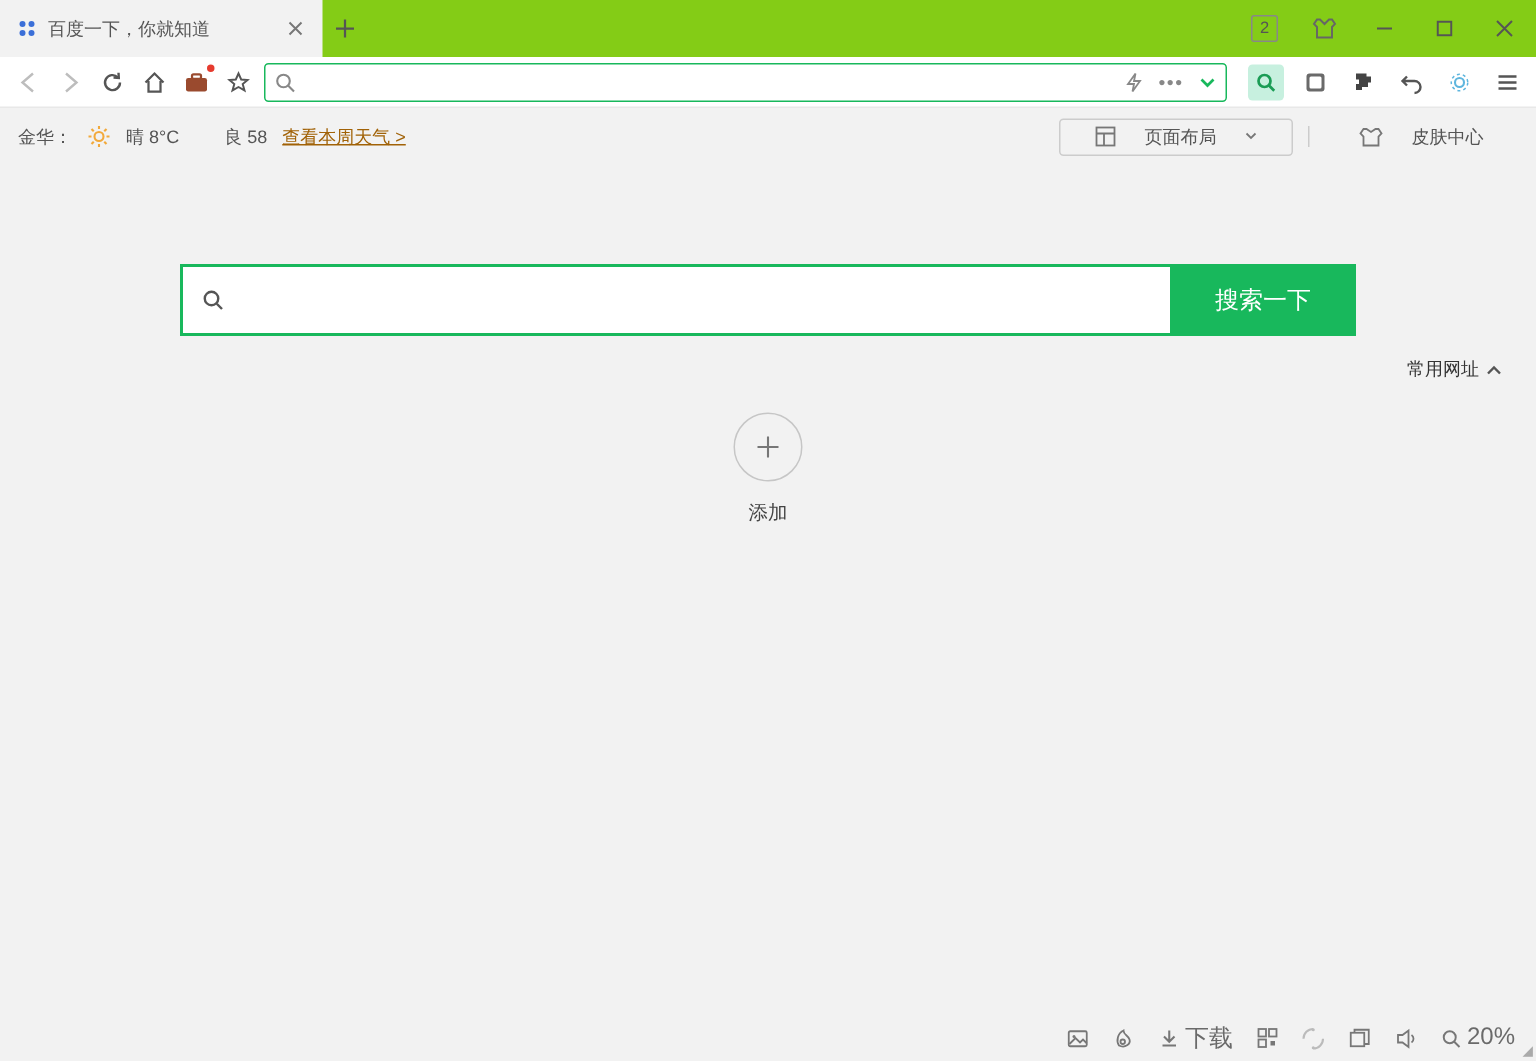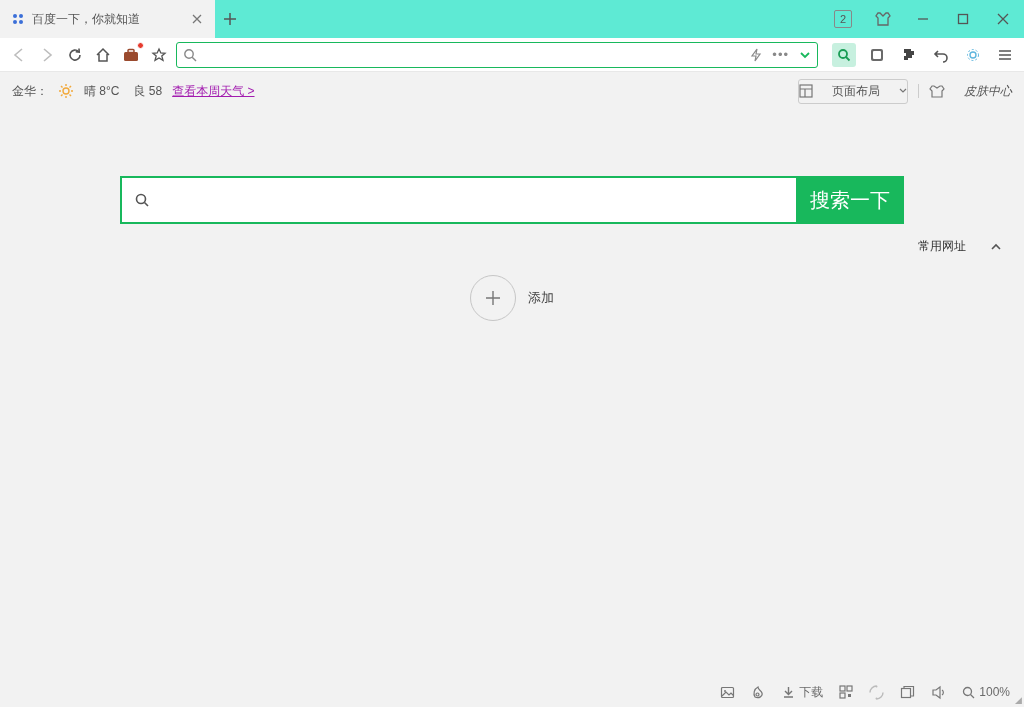--- a/index.html
+++ b/index.html
@@ -1,18 +1,18 @@
 <!DOCTYPE html>
 <html><head>
 <meta charset="utf-8">
 <style>
   * { margin:0; padding:0; box-sizing:border-box; font-family:"Microsoft YaHei",Arial,sans-serif; }
   body { width:1024px; height:707px; background:#f2f2f2; position:relative; overflow:hidden; color:#333; }
   
-  .titlebar { height:38px; background:#5eead4; display:flex; align-items:center; }
+  .titlebar { height:38px; background:#84cc16; display:flex; align-items:center; }
   .tabs { display:flex; height:38px; padding-left:0; }
   .tab { display:flex; align-items:center; height:38px; width:215px; padding:0 10px; font-size:12px; color:#555; position:relative; cursor:pointer; gap:6px; }
   .tab.inactive { background:#f2f2f2; }
   .tab.active { background:#fff; border-top-left-radius:4px; border-top-right-radius:4px; }
   .tab .favicon { width:16px; height:16px; display:flex; align-items:center; justify-content:center; }
   .tab .tab-title { flex:1; white-space:nowrap; overflow:hidden; text-overflow:ellipsis; }
   .tab .close { width:16px; height:16px; display:flex; align-items:center; justify-content:center; color:#777; font-size:13px; }
   .newtab-btn { width:30px; height:38px; display:flex; align-items:center; justify-content:center; color:#555; font-size:16px; cursor:pointer; }
   .title-actions { margin-left:auto; display:flex; align-items:center; height:38px; padding-right:2px; gap:2px; }
   .title-btn { width:38px; height:32px; display:flex; align-items:center; justify-content:center; color:#555; cursor:pointer; }
@@ -25,37 +25,37 @@
   .addrbar .search-ic { color:#888; }
   .addrbar-actions { margin-left:auto; display:flex; align-items:center; gap:10px; color:#888; }
   .tb-right { display:flex; align-items:center; gap:10px; padding-left:8px; }
   .square-accent { width:24px; height:24px; background:#c7f0df; border-radius:3px; display:flex; align-items:center; justify-content:center; }
   .briefcase { position:relative; }
   .briefcase .dot { width:7px; height:7px; border-radius:50%; background:#e63b2e; position:absolute; top:-2px; right:-2px; border:1px solid #fff; }
   
   .infobar { display:flex; align-items:center; height:38px; padding:0 12px; font-size:12px; color:#555; background:#f2f2f2; }
   .infobar .left { display:flex; align-items:center; gap:10px; }
   .infobar .right { margin-left:auto; display:flex; align-items:center; gap:10px; }
-  .infobar a { color:#a21caf; text-decoration:underline; cursor:pointer; }
-  .chip { display:flex; align-items:center; gap:19px; padding:3px 0; border:1px solid #ccc; border-radius:3px; cursor:pointer; font-size:12px; color:#555; }
-  .chip.noborder { border:none;font-style:italic; }
+  .infobar a { color:#a16207; text-decoration:underline; cursor:pointer; }
+  .chip { display:flex; align-items:center; gap:19px; padding:3px 23px; border:1px solid #ccc; border-radius:3px; cursor:pointer; font-size:12px; color:#555; }
+  .chip.noborder { border:none; }
   .vdiv { width:1px; height:14px; background:#ccc; }
   
   .content { position:absolute; left:0; right:0; top:110px; bottom:30px; display:flex; flex-direction:column; align-items:center; }
   .searchwrap { margin-top:66px; width:784px; height:48px; display:flex; }
   .searchbox { flex:1; border:2px solid #18b85c; border-right:none; display:flex; align-items:center; padding:0 12px; background:#fff; }
   .searchbox input { flex:1; border:none; outline:none; font-size:14px; background:transparent; }
-  .searchbtn { width:108px; background:#18b85c; color:#fff; font-size:20px; display:flex; align-items:center; justify-content:center; cursor:pointer; font-weight:500; }
+  .searchbtn { width:124px; background:#18b85c; color:#fff; font-size:16px; display:flex; align-items:center; justify-content:center; cursor:pointer; font-weight:500; }
   .quick-row { width:100%; display:flex; justify-content:flex-end; padding:14px 22px 0 0; font-size:12px; color:#333; }
-  .quick-row .expand { display:flex; align-items:center; gap:24px; cursor:pointer; }
-  .addtile { margin-top:20px; display:flex; flex-direction:row; align-items:center; gap:12px; }
+  .quick-row .expand { display:flex; align-items:center; gap:4px; cursor:pointer; }
+  .addtile { margin-top:20px; display:flex; flex-direction:column; align-items:center; gap:12px; }
   .addtile .circle { width:46px; height:46px; border:1px solid #c6c6c6; border-radius:50%; display:flex; align-items:center; justify-content:center; color:#777; cursor:pointer; }
   .addtile .lbl { font-size:13px; color:#444; }
   
-  .statusbar { position:absolute; left:0; right:0; bottom:0; height:30px; background:#f2f2f2; display:flex; justify-content:flex-end; padding:0 14px; gap:16px; font-size:12px; color:#6a6a6a; }
+  .statusbar { position:absolute; left:0; right:0; bottom:0; height:30px; background:#f2f2f2; display:flex; justify-content:flex-end; padding:0 14px; gap:16px; font-size:16px; color:#6a6a6a; }
   .sb-item { display:flex; align-items:center; gap:4px; cursor:pointer; }
   .grip { position:absolute; right:2px; bottom:2px; width:10px; height:10px; color:#aaa; font-size:9px; text-align:right; }
   svg { display:block; }
 </style>
 </head>
 <body>
 
 <div class="titlebar">
   <div class="tabs">
     <div class="tab inactive">
@@ -211,21 +211,21 @@
             <path d="M1 8 H3"></path>
             <path d="M13 8 H15"></path>
             <path d="M3 3 L4.5 4.5"></path>
             <path d="M11.5 11.5 L13 13"></path>
             <path d="M13 3 L11.5 4.5"></path>
             <path d="M4.5 11.5 L3 13"></path>
           </g>
         </svg>
     </span>
     <span>晴 8°C</span>
-    <span style="margin-left:4px;">良 58</span>
+    <span style="margin-left:20px;">良 58</span>
     <a>查看本周天气 &gt;</a>
   </div>
   <div class="right">
     <div class="chip">
       <span>
         <svg width="14" height="14" viewBox="0 0 14 14">
             <rect x="1" y="1" width="12" height="12" fill="none" stroke="#777" stroke-width="1.2"></rect>
             <path d="M1 5 H13 M6 5 V13" stroke="#777" stroke-width="1.2"></path>
           </svg>
       </span>
@@ -331,16 +331,16 @@
     <svg width="15" height="15" viewBox="0 0 15 15">
         <path d="M2 5 H5 L9 2 V13 L5 10 H2 Z" fill="none" stroke="#777" stroke-width="1.2"></path>
         <path d="M11 5 A3 3 0 0 1 11 10" fill="none" stroke="#777" stroke-width="1.2"></path>
       </svg>
   </div>
   <div class="sb-item">
     <svg width="13" height="13" viewBox="0 0 13 13">
         <circle cx="5.5" cy="5.5" r="4" fill="none" stroke="#777" stroke-width="1.3"></circle>
         <path d="M8.5 8.5 L12 12" stroke="#777" stroke-width="1.3"></path>
       </svg>
-    <span>100%</span>
+    <span>20%</span>
   </div>
 </div>
 <div class="grip">◢</div>
 
 </body></html>

